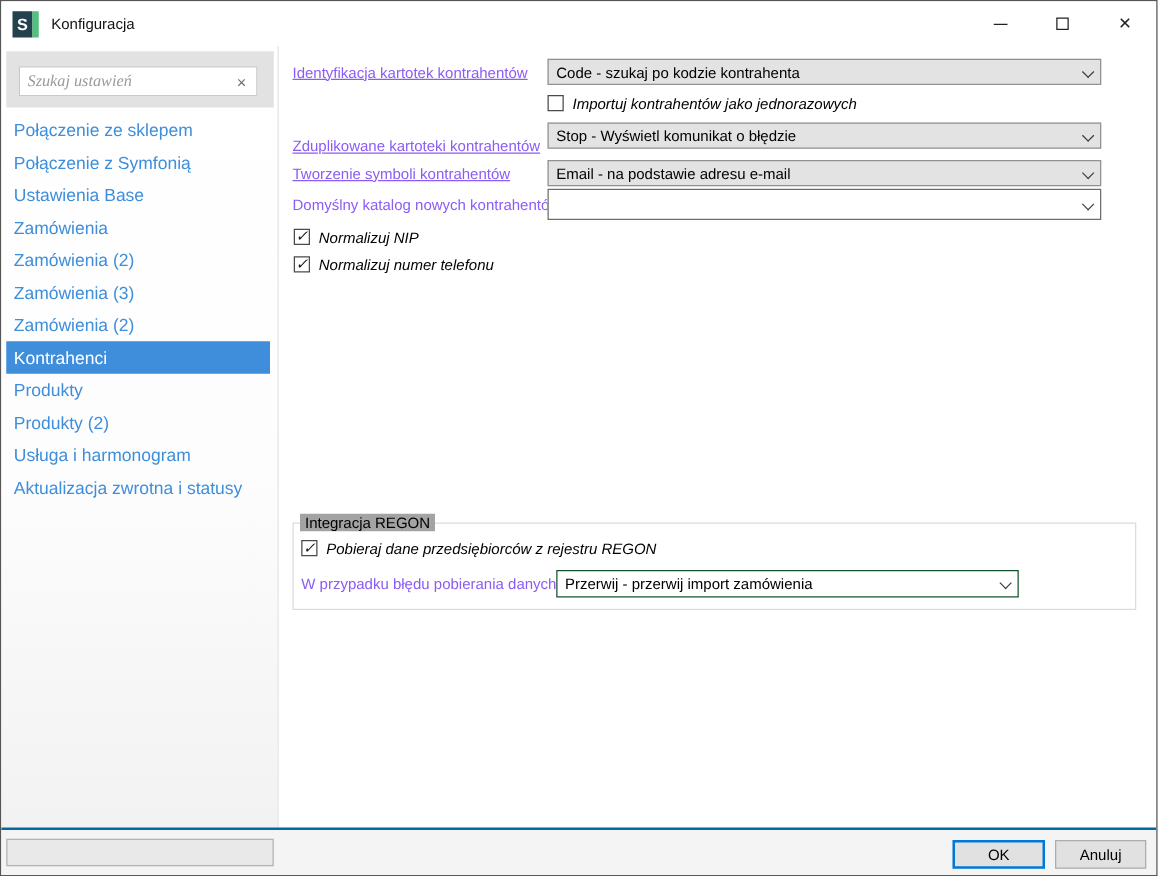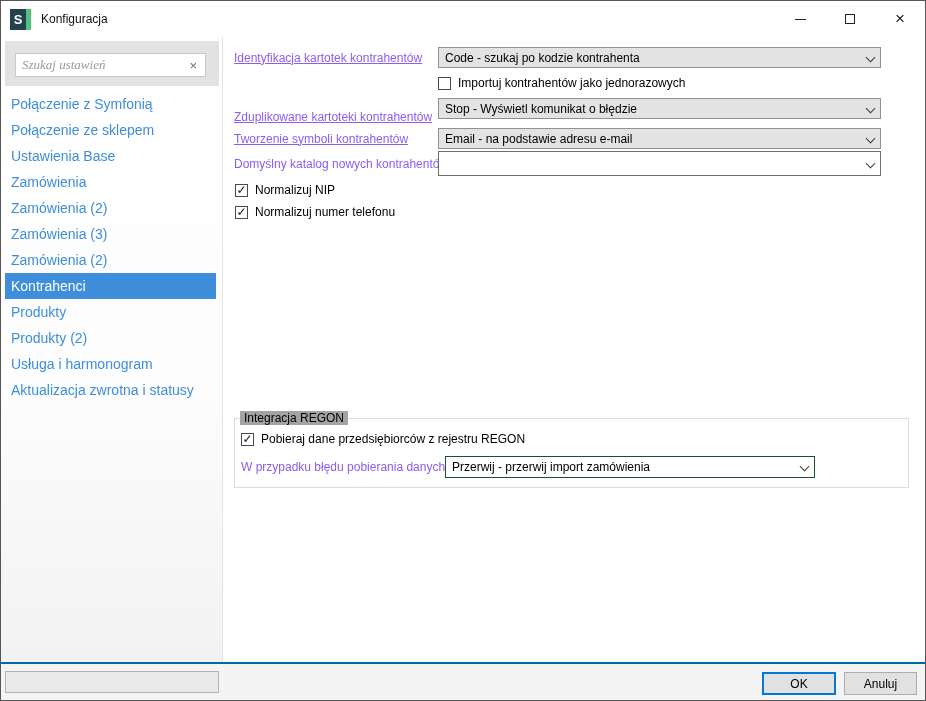--- a/index.html
+++ b/index.html
@@ -41,22 +41,22 @@
   .field-label { position:absolute; left:10px; height:21px; display:flex; align-items:center;
     font-size:12px; color:#8b5cf6; white-space:nowrap; }
   .field-label.link { text-decoration:underline; }
   .combo { position:absolute; left:214px; width:443px; height:21px; background:#e3e3e3;
     border:1px solid #919191; display:flex; align-items:center; justify-content:space-between;
     padding:6px 6px; font-size:12px; color:#000; cursor:default; white-space:nowrap; }
   .combo.editable { background:#fff; border:1px solid #6e6e6e; height:25px; }
   .chevron { width:8px; height:8px; flex-shrink:0; position:relative; margin-left:8px; }
   .chevron::before { content:""; position:absolute; left:1px; top:0; width:6px; height:6px;
     border-right:1px solid #3c3c3c; border-bottom:1px solid #3c3c3c; transform:rotate(45deg); }
-  .check-row { position:absolute; display:flex; align-items:center; gap:7px;
-    font-size:12px; color:#000; white-space:nowrap; cursor:default; }
+  .check-row { position:absolute; display:flex; align-items:flex-start; gap:7px;
+    font-size:12px; color:#000; white-space:nowrap; cursor:default;font-style:italic; }
   .checkbox { width:13px; height:13px; background:#fff; border:1px solid #4a4a4a;
     display:flex; align-items:center; justify-content:center; flex-shrink:0; }
   .check-glyph { font-size:12px; line-height:1; color:#161616; margin-top:-1px; }
   .groupbox { position:absolute; left:10px; top:381px; width:675px; height:70px;
     border:1px solid #dcdcdc; }
   .groupbox-title { position:absolute; top:-8px; left:5px; background:#a3a3a3; padding:0 4px;
     font-size:12px; color:#000; white-space:nowrap; }
   .groupbox .combo { left:210px; width:370px; height:22px; background:#fff; border:1px solid #14532d; }
   
   .footer { position:absolute; left:0; right:0; bottom:0; height:38px; background:#f4f4f4;
@@ -95,22 +95,22 @@
   </div>
 
   <div class="sidebar">
     <div class="search-panel">
       <div class="search-box">
         <input type="text" placeholder="Szukaj ustawień" style="">
         <span class="search-clear">×</span>
       </div>
     </div>
     <div class="nav">
+      <div class="nav-item">Połączenie ze sklepem</div>
       <div class="nav-item">Połączenie z Symfonią</div>
-      <div class="nav-item">Połączenie ze sklepem</div>
       <div class="nav-item">Ustawienia Base</div>
       <div class="nav-item">Zamówienia</div>
       <div class="nav-item">Zamówienia (2)</div>
       <div class="nav-item">Zamówienia (3)</div>
       <div class="nav-item">Zamówienia (2)</div>
       <div class="nav-item selected">Kontrahenci</div>
       <div class="nav-item">Produkty</div>
       <div class="nav-item">Produkty (2)</div>
       <div class="nav-item">Usługa i harmonogram</div>
       <div class="nav-item">Aktualizacja zwrotna i statusy</div>

